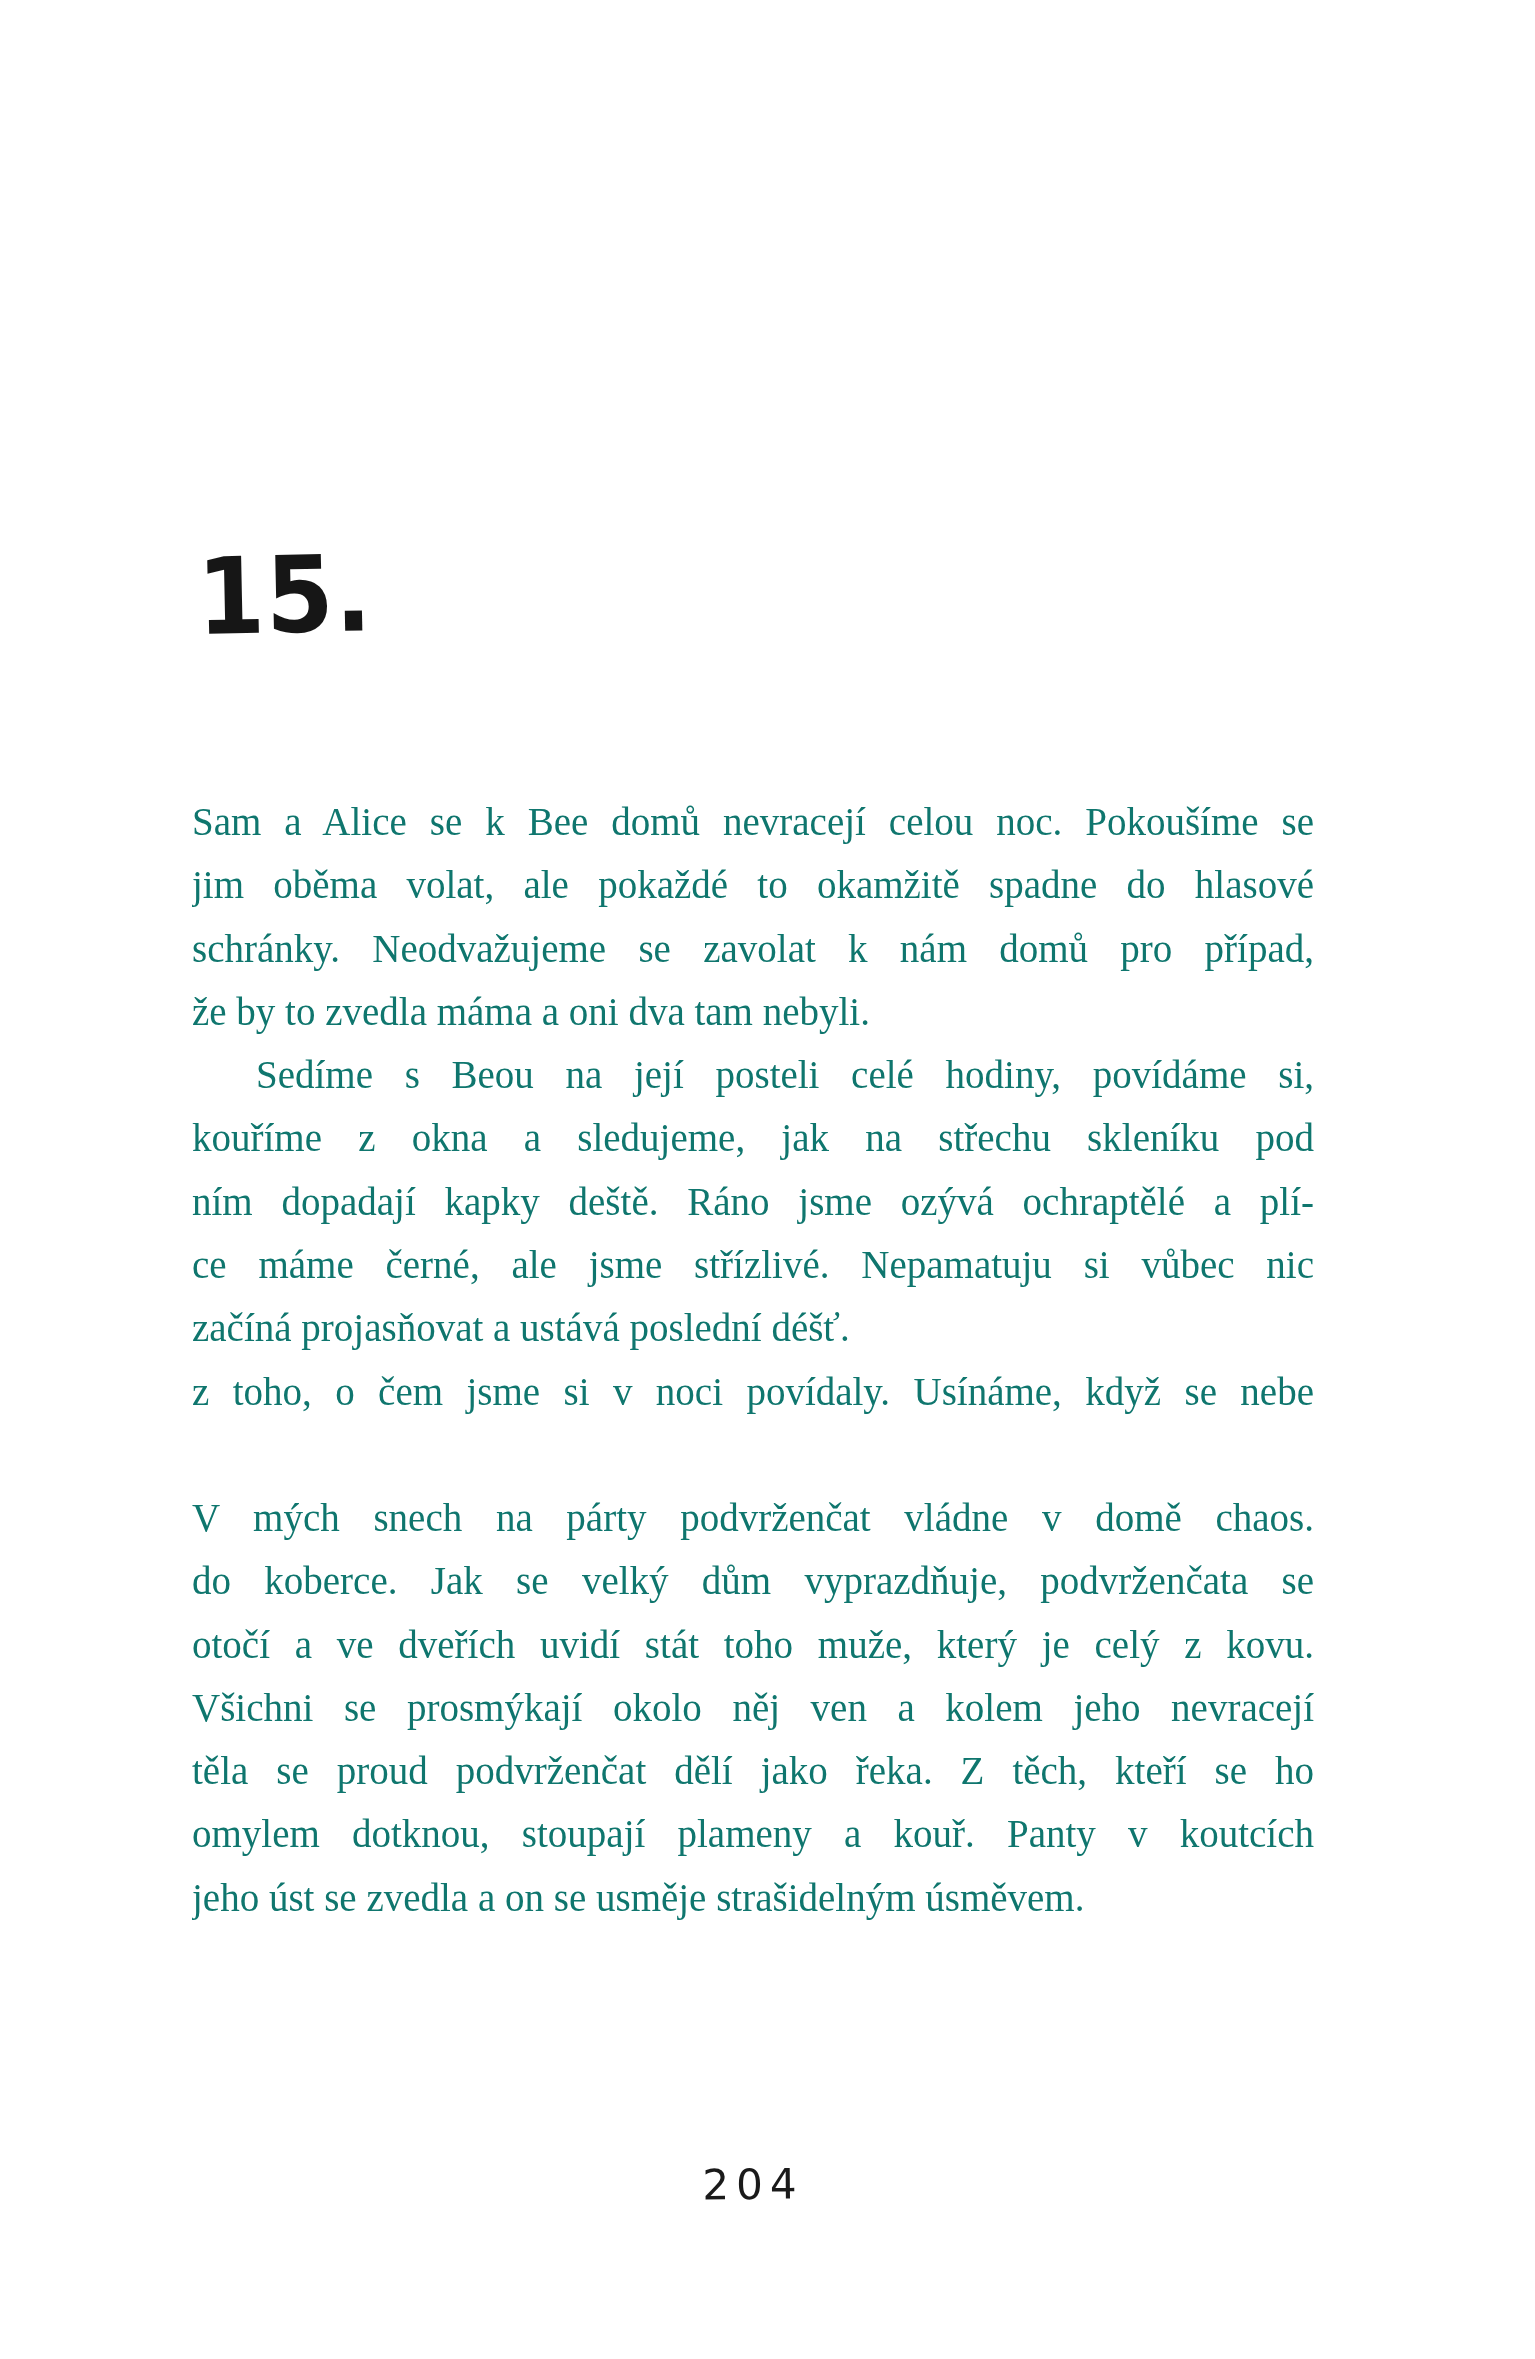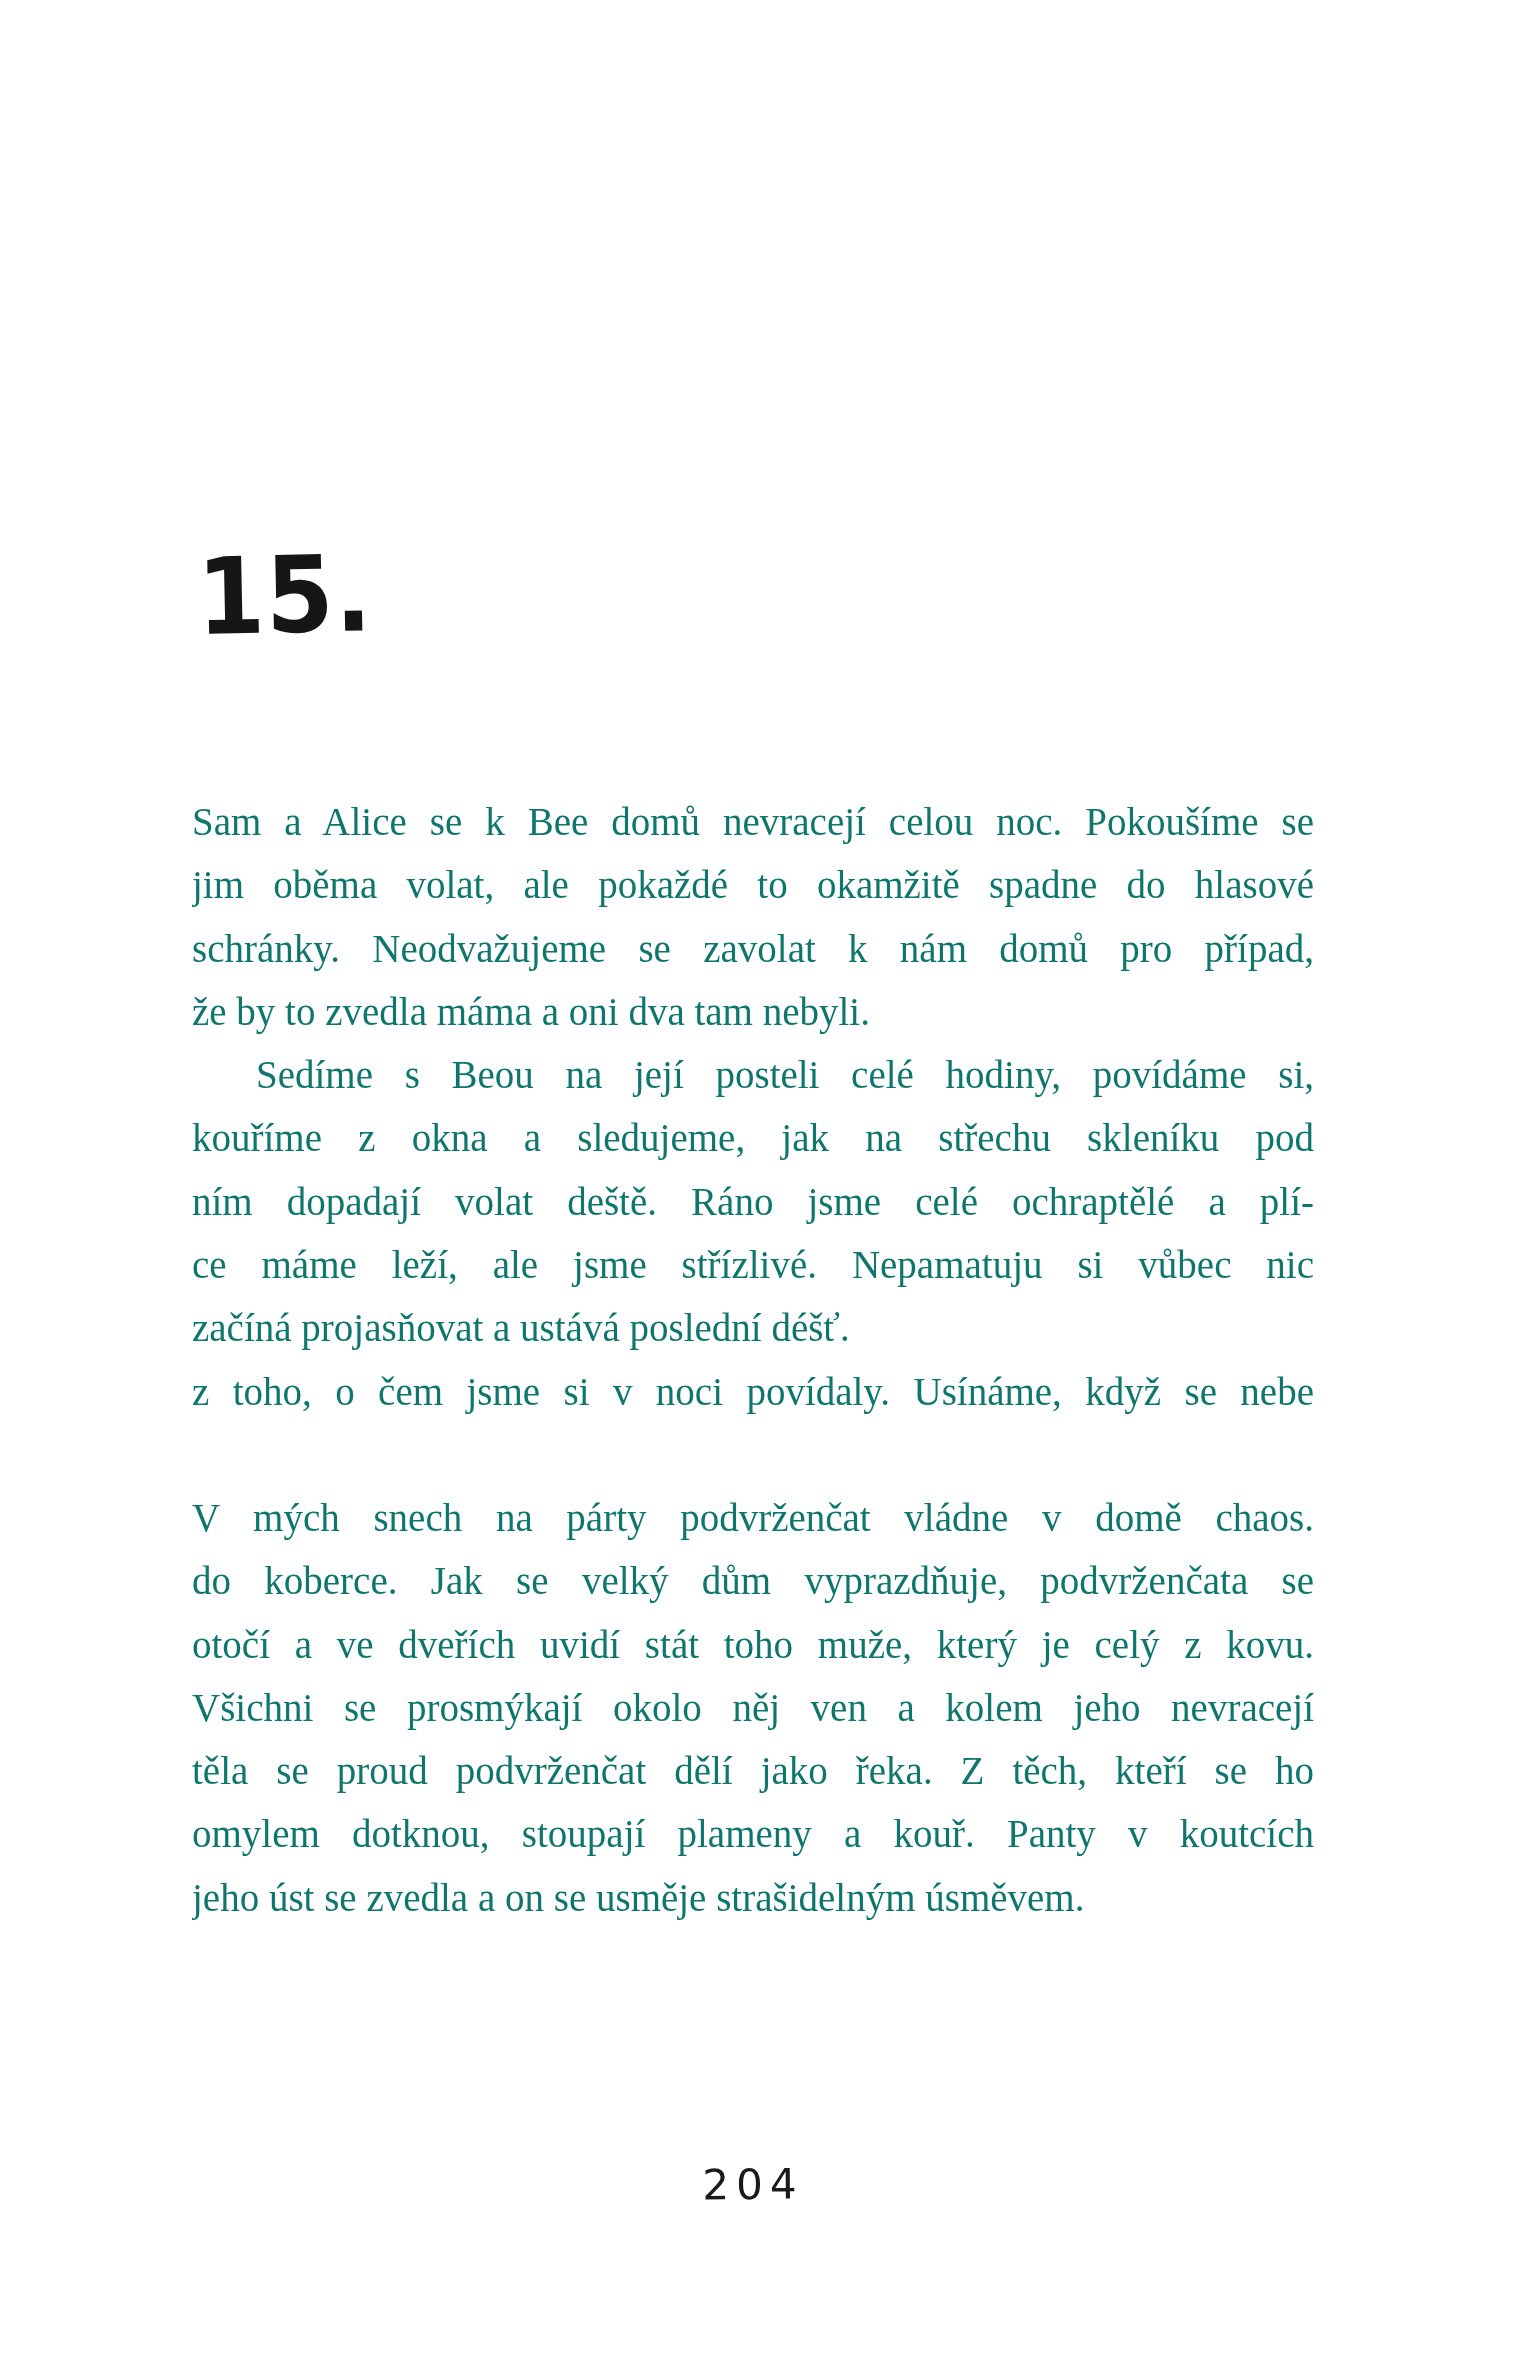--- a/index.html
+++ b/index.html
@@ -79,22 +79,22 @@
     <div class="paragraph">
       <div class="line">Sam a Alice se k Bee domů nevracejí celou noc. Pokoušíme se</div>
       <div class="line">jim oběma volat, ale pokaždé to okamžitě spadne do hlasové</div>
       <div class="line">schránky. Neodvažujeme se zavolat k nám domů pro případ,</div>
       <div class="line last">že by to zvedla máma a oni dva tam nebyli.</div>
     </div>
 
     <div class="paragraph">
       <div class="line indent">Sedíme s Beou na její posteli celé hodiny, povídáme si,</div>
       <div class="line">kouříme z okna a sledujeme, jak na střechu skleníku pod</div>
-      <div class="line">ním dopadají volat deště. Ráno jsme celé ochraptělé a plí-</div>
-      <div class="line">ce máme leží, ale jsme střízlivé. Nepamatuju si vůbec nic</div>
+      <div class="line">ním dopadají kapky deště. Ráno jsme ozývá ochraptělé a plí-</div>
+      <div class="line">ce máme černé, ale jsme střízlivé. Nepamatuju si vůbec nic</div>
       <div class="line last">začíná projasňovat a ustává poslední déšť.</div>
       <div class="line">z toho, o čem jsme si v noci povídaly. Usínáme, když se nebe</div>
     </div>
 
     <div class="paragraph para-gap">
       <div class="line">V mých snech na párty podvrženčat vládne v domě chaos.</div>
       <div class="line">do koberce. Jak se velký dům vyprazdňuje, podvrženčata se</div>
       <div class="line">otočí a ve dveřích uvidí stát toho muže, který je celý z kovu.</div>
       <div class="line">Všichni se prosmýkají okolo něj ven a kolem jeho nevracejí</div>
       <div class="line">těla se proud podvrženčat dělí jako řeka. Z těch, kteří se ho</div>

